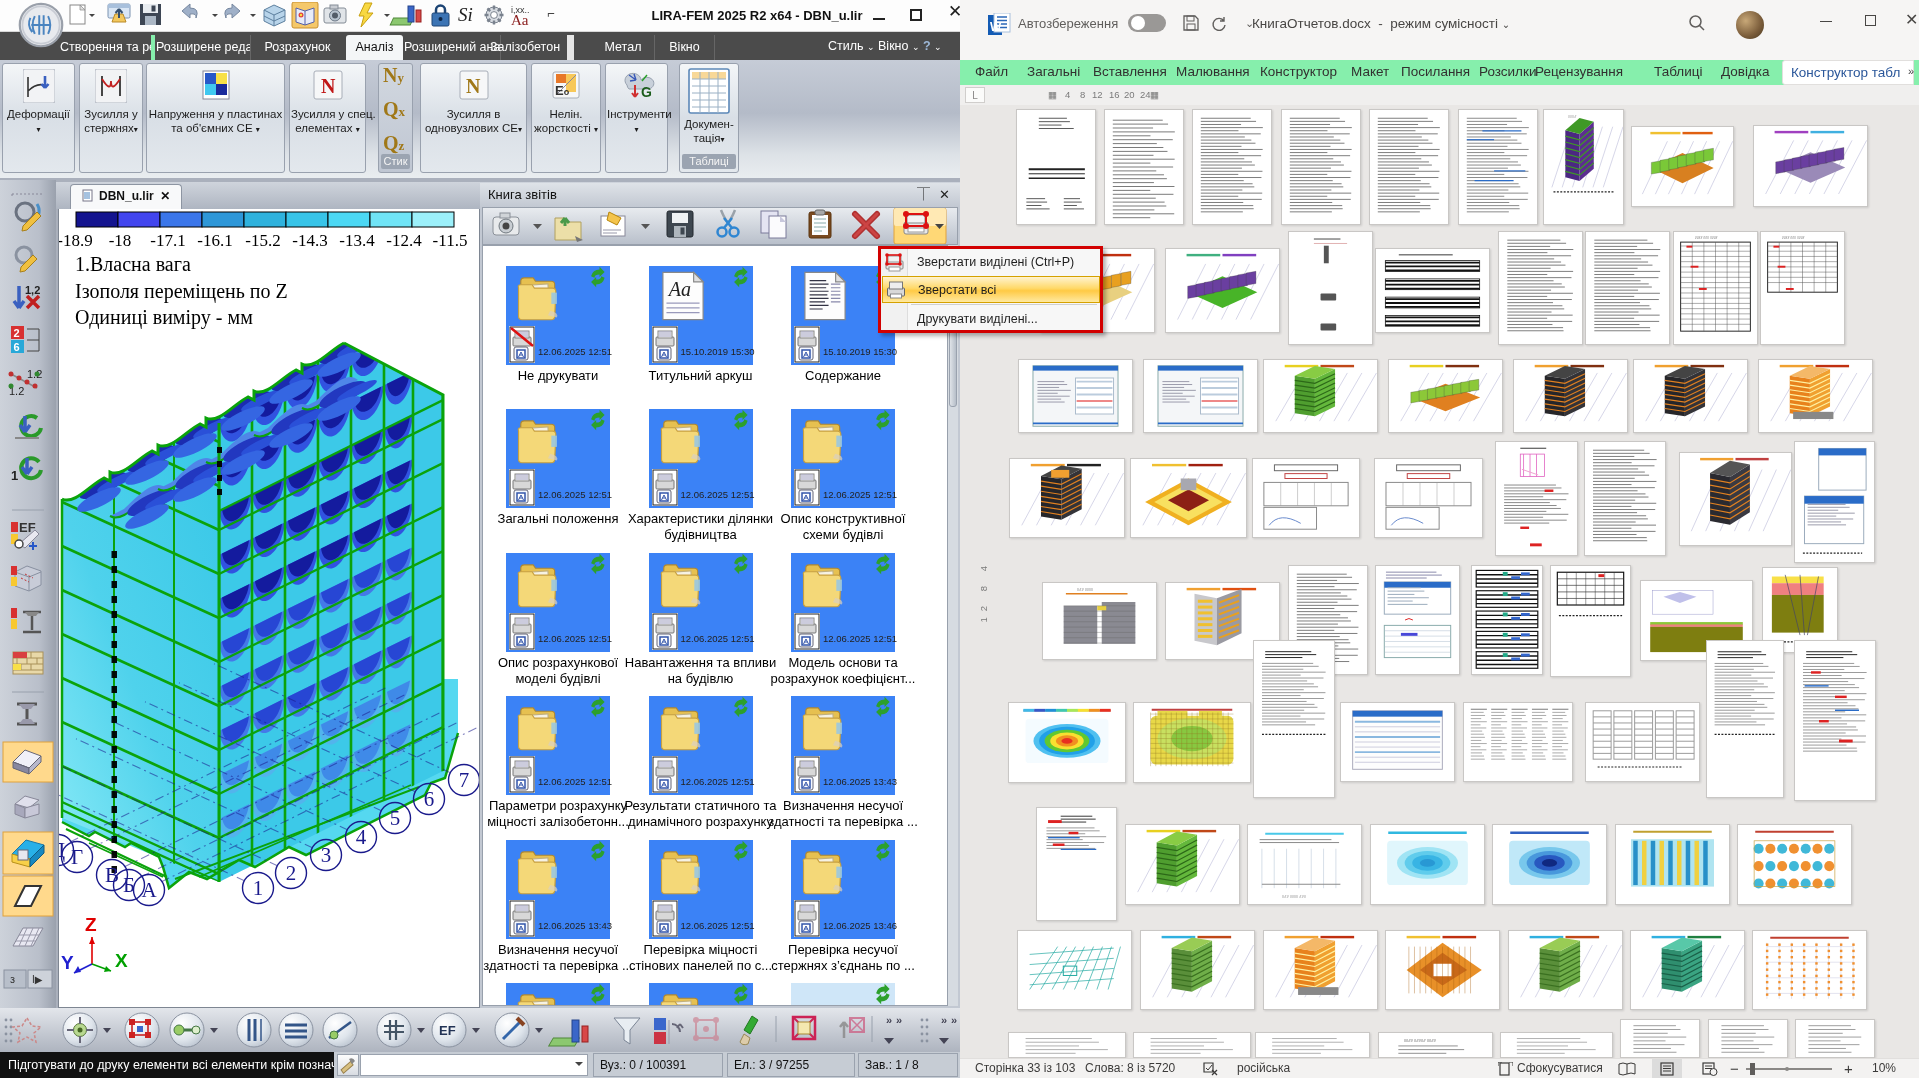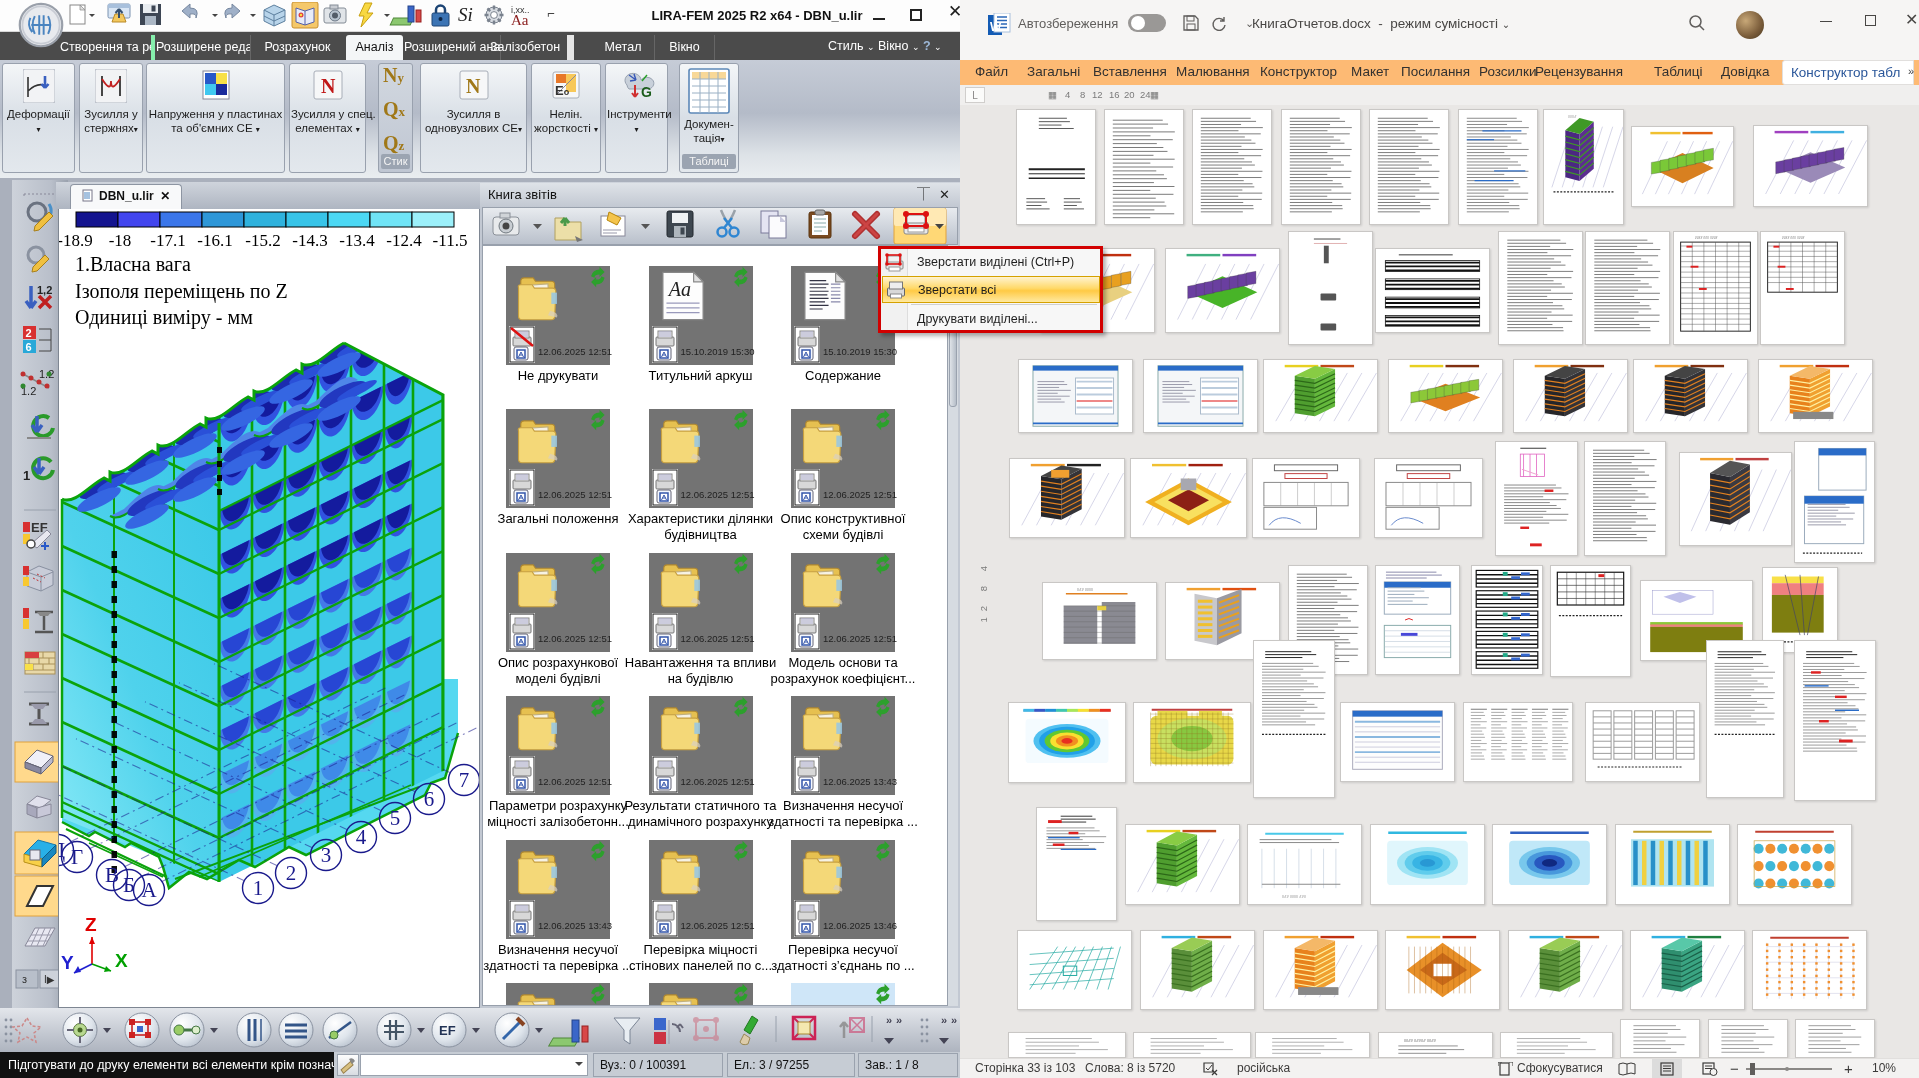--- a/index.html
+++ b/index.html
@@ -14,47 +14,47 @@
 .ltab{position:absolute;top:3px;height:25px;line-height:25px;color:#fff;font-size:12.5px;text-align:center;white-space:nowrap;overflow:hidden}
 .ltab.act{background:#f4f6f7;color:#111;border-radius:3px 3px 0 0}
 #l-tabs .rt{position:absolute;top:0;height:28px;line-height:28px;color:#fff;font-size:12.5px}
 
 #l-ribbon{position:absolute;left:0;top:60px;width:960px;height:118px;background:linear-gradient(#c6ccd7,#b4bbc8 45%,#dde2e7 80%,#e9edf0)}
 .rbtn{position:absolute;top:3px;height:110px;background:linear-gradient(#f4f6f8,#d9dfe6 50%,#e3e8ed);border:1px solid #99a1ae;border-radius:3px;text-align:center;font-size:11.5px;color:#1c1c1c;line-height:13.5px}
 .rbtn .ric{margin:5px auto 2px auto;width:32px;height:34px;position:relative}
 .rbtn .lbl{position:absolute;top:44px;left:1px;right:1px}
 .rgrp{position:absolute;bottom:3px;left:2px;right:2px;height:15px;background:#9ba4b1;color:#f4f4f4;font-size:11px;line-height:15px;text-align:center;border-radius:2px}
 
-#l-left{position:absolute;left:12px;top:180px;width:56px;height:828px;background:linear-gradient(90deg,#cdd2da,#b9bfca 70%,#9aa1ad)}
+#l-left{position:absolute;left:0;top:180px;width:56px;height:828px;background:linear-gradient(90deg,#cdd2da,#b9bfca 70%,#9aa1ad)}
 
 #l-dts{position:absolute;left:56px;top:182px;width:904px;height:27px;background:linear-gradient(#cfd4dc,#aeb5c1)}
 #l-doctab{position:absolute;left:14px;top:2px;width:112px;height:25px;background:#f8f9fa;border:1px solid #8d95a2;border-bottom:none;border-radius:4px 4px 0 0;font-size:12px;font-weight:bold;color:#111;line-height:23px;text-align:center}
 
 #l-view{position:absolute;left:58px;top:209px;width:422px;height:799px;background:#fff;border:1px solid #7e8692;border-top:none;overflow:hidden}
 
 #l-panel{position:absolute;left:480px;top:183px;width:480px;height:825px;background:#c2c8d2}
 #lp-head{position:absolute;left:0;top:0;width:480px;height:24px;font-size:13px;color:#111;line-height:24px;padding-left:8px;background:linear-gradient(#dfe3e8,#c2c8d2)}
 #lp-tools{position:absolute;left:2px;top:24px;width:476px;height:38px;background:linear-gradient(#e8ebef,#b9c0cb);border:1px solid #98a0ac}
 #lp-body{position:absolute;left:2px;top:62px;width:466px;height:761px;background:#fff;border:1px solid #98a0ac;overflow:hidden}
 #lp-scroll{position:absolute;left:468px;top:62px;width:10px;height:761px;background:#d6dbe1}
-.tile{position:absolute;width:104px;height:99px;background:#737373}
+.tile{position:absolute;width:104px;height:99px;background:#3b82f6}
 .tile .fold{position:absolute;left:8px;top:4px;width:52px;height:52px}
 .tile .prn{position:absolute;left:3px;top:60px;width:26px;height:37px;background:#fff;border:1px solid #222}
 .tile .dt{position:absolute;left:32px;top:80px;font-size:9.5px;color:#222;white-space:nowrap}
 .tile .rf{position:absolute;right:2px;top:0px;width:22px;height:22px}
 .tlbl{position:absolute;width:156px;text-align:center;font-size:13px;color:#000;line-height:16px;height:33px;overflow:hidden}
 
 #l-btool{position:absolute;left:0;top:1008px;width:960px;height:44px;background:linear-gradient(#e3e6eb,#c2c7d0 60%,#aeb4bf)}
 #l-status{position:absolute;left:0;top:1052px;width:960px;height:26px;background:#c6ccd4}
 #l-status .dk{position:absolute;left:0;top:0;width:334px;height:26px;background:#111;color:#fff;font-size:12.5px;line-height:26px;padding-left:8px;white-space:nowrap;overflow:hidden}
 .scell{position:absolute;top:1px;height:24px;background:#c6ccd4;border:1px solid #9aa2ae;font-size:12px;color:#111;line-height:23px;padding-left:6px}
 
 #word{position:absolute;left:960px;top:0;width:959px;height:1078px;background:#e9e7e5}
 #w-title{position:absolute;left:0;top:0;width:959px;height:60px;background:#f6f5f4}
-#w-menu{position:absolute;left:0;top:60px;width:959px;height:25px;background:#fdba74;font-size:13.5px;color:#323130}
+#w-menu{position:absolute;left:0;top:60px;width:959px;height:25px;background:#86efac;font-size:13.5px;color:#323130}
 .wm{position:absolute;top:0;height:25px;line-height:23px}
 #w-ruler{position:absolute;left:0;top:85px;width:959px;height:20px;background:#f0efee;font-size:9px;color:#7a7a7a}
 #w-canvas{position:absolute;left:0;top:105px;width:959px;height:953px;background:#e9e7e5}
 #w-status{position:absolute;left:0;top:1058px;width:959px;height:20px;background:#f3f2f1;border-top:1px solid #e1dfdd;font-size:12px;color:#3b3a39}
 .ws{position:absolute;top:0;height:20px;line-height:19px}
 .pg{position:absolute;background:#fff;border:1px solid #c9c7c5;box-shadow:1px 1px 2px rgba(0,0,0,.12);overflow:hidden}
 
 #ctx{position:absolute;left:878px;top:246px;width:225px;height:87px;background:#f7f7f7;border:3px solid #d20000;box-shadow:3px 3px 4px rgba(0,0,0,.3);z-index:50}
 #ctx .ico{position:absolute;left:0;top:0;width:27px;height:81px;background:#f1f1f1;border-right:1px solid #ddd}
 .cmi{position:absolute;left:28px;width:191px;height:27px;font-size:12.5px;color:#1e1e1e;line-height:27px;padding-left:8px;white-space:nowrap}
@@ -1038,21 +1038,21 @@
             <svg class="prn" style="border:none" width="28" height="39" viewBox="0 0 26 37">
               <g transform="translate(1,1)">
                 <use href="#gprn"></use>
               </g>
             </svg>
             <div class="dt">12.06.2025 13:46</div>
             <svg class="rf" width="22" height="22" viewBox="0 0 22 26">
               <use href="#grf"></use>
             </svg>
           </div>
-          <div class="tlbl" style="left:282px;top:695.5px">Перевірка несучої здатності з’єднань по ...</div>
+          <div class="tlbl" style="left:282px;top:695.5px">Перевірка несучої стержнях з’єднань по ...</div>
           <div class="tile" style="left:23px;top:737px">
             <svg class="fold" width="52" height="50" viewBox="0 0 42 46">
               <use href="#gfold"></use>
             </svg>
             <svg class="rf" width="22" height="22" viewBox="0 0 22 26">
               <use href="#grf"></use>
             </svg>
           </div>
           <div class="tile" style="left:165.5px;top:737px">
             <svg class="fold" width="52" height="50" viewBox="0 0 42 46">

